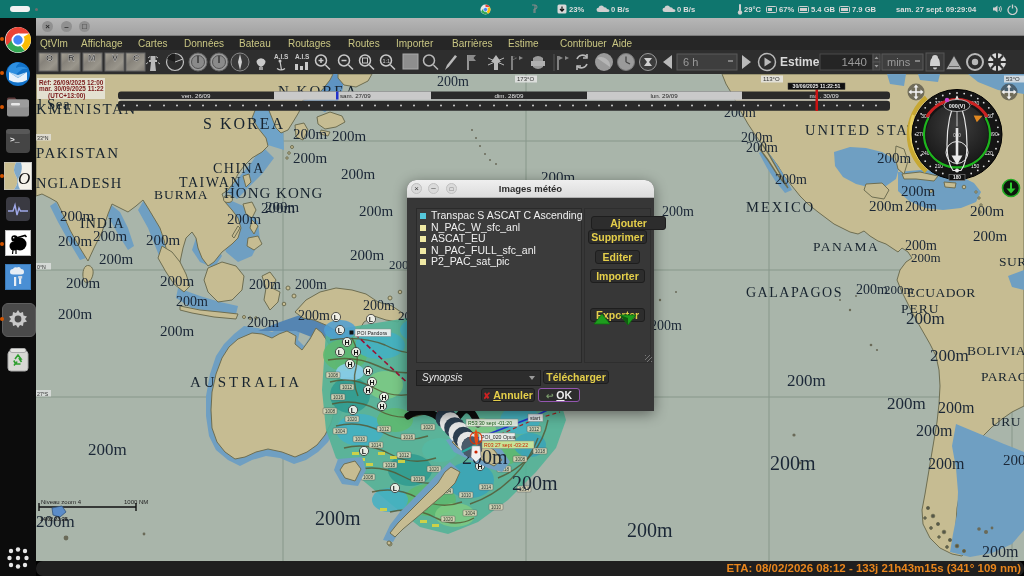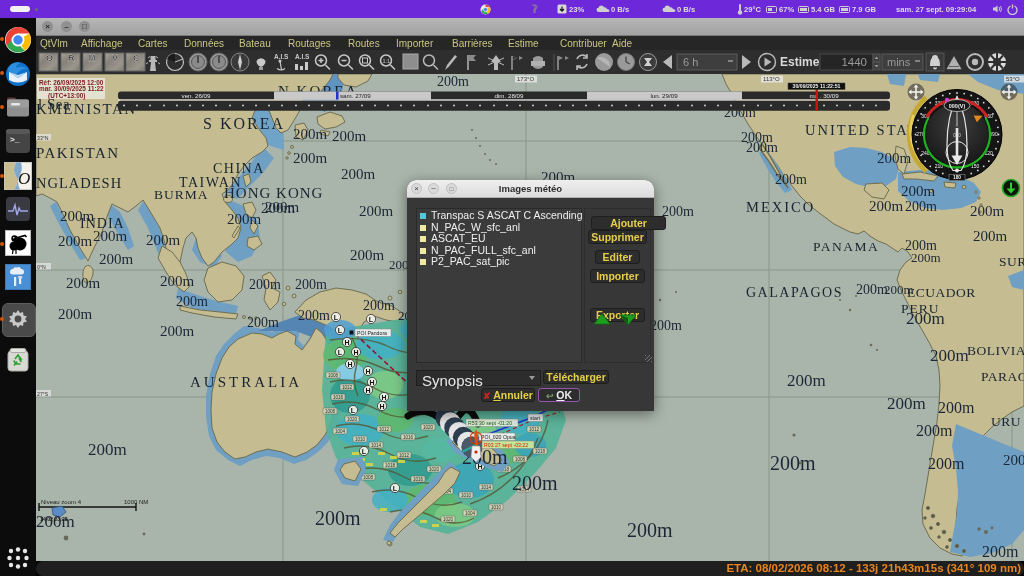--- a/index.html
+++ b/index.html
@@ -1,19 +1,19 @@
 <!DOCTYPE html>
 <html><head>
 <meta charset="utf-8">
 <style>
 html,body{margin:0;padding:0;width:1024px;height:576px;overflow:hidden;background:#000;font-family:"Liberation Sans",sans-serif;}
 #stage{position:absolute;top:0;left:0;width:1024px;height:576px;}
 .abs{position:absolute;}
 
-#topbar{left:0;top:0;width:1024px;height:18px;background:#6d28d9;color:#dedede;font-size:9px;}
+#topbar{left:0;top:0;width:1024px;height:18px;background:#0f766e;color:#dedede;font-size:9px;}
 #topbar .t{position:absolute;top:5px;font-weight:bold;font-size:7.6px;}
 
 #dock{left:0;top:18px;width:36px;height:558px;background:#0c0c0c;}
 
 #titlebar{left:36px;top:18px;width:988px;height:17px;background:linear-gradient(#b6b6b6,#a2a2a2);border-bottom:1px solid #7c7c7c;}
 #titlebar .wbtn{position:absolute;top:3px;width:11px;height:11px;border-radius:6px;background:#909090;color:#2b2b2b;font-size:8px;line-height:11px;text-align:center;font-weight:bold;}
 #titletext{position:absolute;left:0;right:0;top:3px;text-align:center;color:#1d1d1d;font-size:9px;font-weight:bold;}
 
 #menubar{left:36px;top:36px;width:988px;height:14px;background:#262626;color:#c9c683;font-size:10px;}
 #menubar span{position:absolute;top:2px;}
@@ -1005,21 +1005,21 @@
     <div class="btn abs" style="left:181px;top:50px;width:59px;">Supprimer</div>
     <div class="btn abs" style="left:188px;top:69.5px;width:45px;">Editer</div>
     <div class="btn abs" style="left:183px;top:89px;width:55px;">Importer</div>
     <div class="btn abs" style="left:183px;top:108px;width:55px;margin-top:20px;">Exporter</div>
     <svg class="abs" style="left:186px;top:133px" width="44" height="13" viewBox="0 0 44 13">
       <path d="M9 1 L17 11 L1 11z" fill="#1e9e1e" stroke="#0c6e0c" stroke-width="0.8"></path>
       <path d="M27 2 L43 2 L35 12z" fill="#1e9e1e" stroke="#0c6e0c" stroke-width="0.8"></path>
       <path d="M27 2 L35 12 L35 5z" fill="#115c11"></path>
     </svg>
     <div class="abs" style="left:9px;top:190px;width:123px;height:14px;background:#2d2d2d;border:1px solid #1f1f1f;">
-      <div class="abs" style="left:5px;top:1px;font-size:15px;color:#e8e8e8;">Synopsis</div>
+      <div class="abs" style="left:5px;top:1px;font-size:10px;color:#e8e8e8;font-style:italic;">Synopsis</div>
       <div class="abs" style="right:5px;top:5px;width:0;height:0;border-left:3.5px solid transparent;border-right:3.5px solid transparent;border-top:4px solid #9a9a9a;"></div>
     </div>
     <div class="btn abs" style="left:136px;top:190px;width:66px;">Télécharger</div>
     <div class="btn abs" style="left:74px;top:208px;width:54px;"><span style="color:#cc2222;font-size:9px;">✘</span> <u>A</u>nnuler</div>
     <div class="btn abs" style="left:131px;top:207.5px;width:42px;border:1.5px solid #9456b0 !important;color:#f0f0f0 !important;"><span style="color:#7a9a6a;font-size:9px;">↩</span> <u>O</u>K</div>
     <div class="abs" style="left:238px;top:175px;width:7px;height:7px;background:repeating-linear-gradient(135deg,#777 0 1px,transparent 1px 3px);"></div>
   </div>
   <style>
   .btn{height:14px;white-space:nowrap;background:#2d2d2d;border:1px solid #1e1e1e;box-sizing:border-box;border-radius:3px;color:#e5cf4a;font-size:10.5px;font-weight:bold;text-align:center;line-height:12px;}
   </style>

